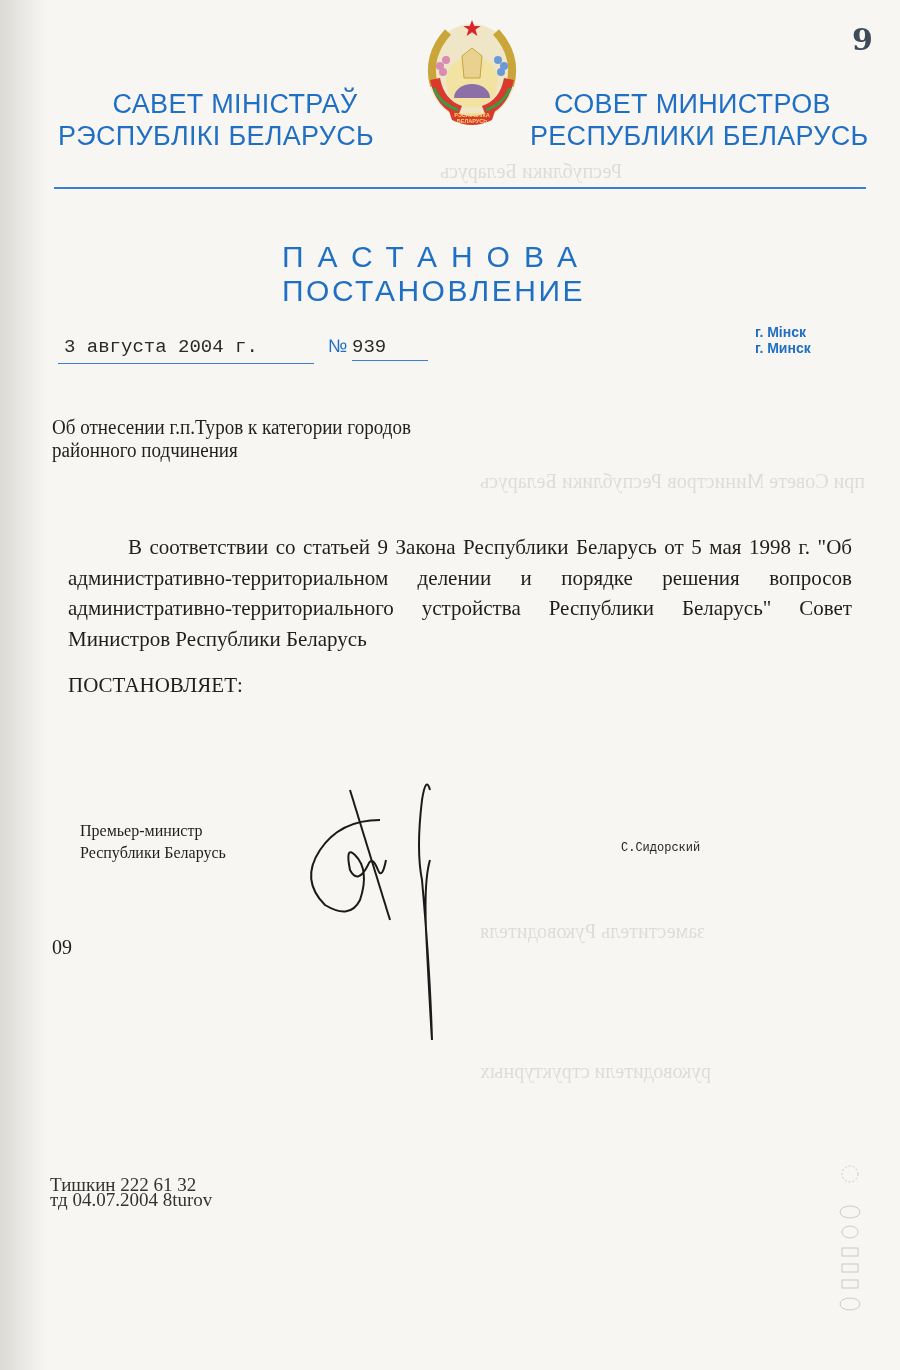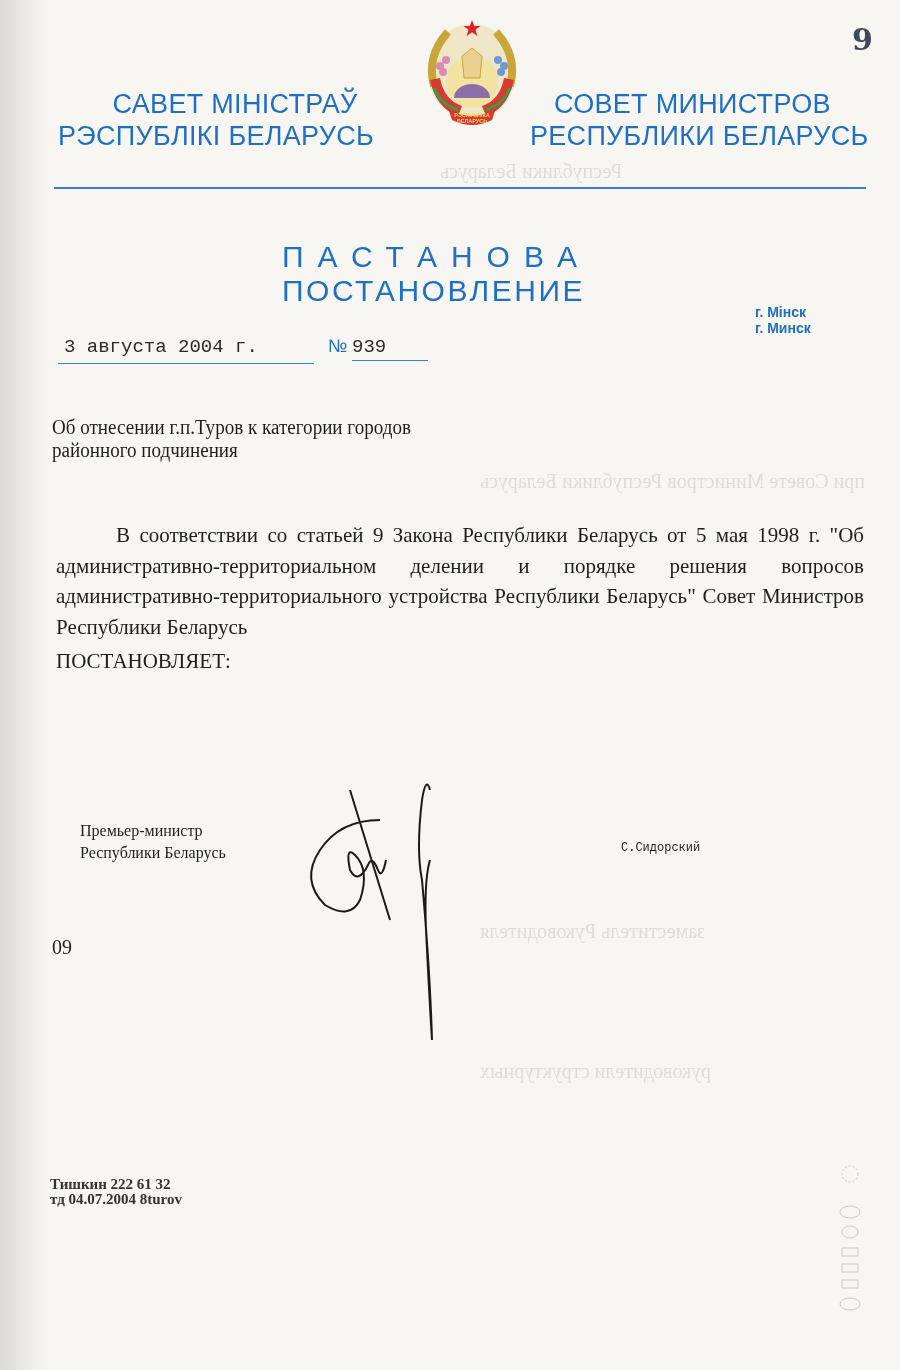--- a/index.html
+++ b/index.html
@@ -30,21 +30,21 @@
     background: #3c7fd0;
   }
   .doctype {
     position: absolute; left: 282px; top: 240px;
     font-family: "Liberation Sans", sans-serif; color: #1f6fc4;
     font-size: 30px; line-height: 34px;
   }
   .doctype-be { letter-spacing: 14px; }
   .doctype-ru { letter-spacing: 2.5px; }
   .city {
-    position: absolute; left: 755px; top: 304px;
+    position: absolute; left: 755px; top: 324px;
     font-family: "Liberation Sans", sans-serif; font-weight: bold;
     color: #1f6fc4; font-size: 14px; line-height: 16px;
   }
   .date-row {
     position: absolute; left: 58px; top: 336px;
     font-family: "Liberation Mono", monospace; font-size: 19px; color: #2a2a2a;
   }
   .date-field {
     position: absolute; left: 0; top: 0; width: 250px;
     border-bottom: 1.5px solid #3c7fd0; padding-left: 6px; padding-bottom: 5px;
@@ -58,37 +58,37 @@
     border-bottom: 1.5px solid #3c7fd0; padding-bottom: 2px;
   }
   .subject {
     position: absolute; left: 52px; top: 416px; width: 560px;
     font-size: 20.5px; line-height: 23px; transform: scaleX(0.93); transform-origin: left;
   }
   .body-text {
     position: absolute; left: 52px; top: 516px; width: 816px;
     font-size: 21px; line-height: 30.5px; text-align: justify;
   }
-  .body-text p { margin: 4px; text-indent: 60px; }
+  .body-text p { margin: 16px; text-indent: 60px; }
   .body-text p.noindent { text-indent: 0; }
   .signer-title {
     position: absolute; left: 52px; top: 820px;
     font-size: 16px; line-height: 22px; margin-left: 28px;
   }
   .signature { position: absolute; left: 290px; top: 770px; width: 150px; height: 280px; }
   .signer-name {
     position: absolute; left: 621px; top: 841px;
     font-family: "Liberation Mono", monospace; font-size: 12px;
   }
   .reg-code {
     position: absolute; left: 52px; top: 936px; font-size: 20px;
   }
   .footer-note {
     position: absolute; left: 50px; top: 1177px;
-    font-size: 15px; line-height: 15px; color: #333; font-weight: bold;
+    font-size: 19px; line-height: 15px; color: #333;
   }
   .side-stamp {
     position: absolute; left: 830px; top: 1160px; width: 40px; height: 190px; opacity: 0.35;
   }
   .bleed {
     position: absolute; font-family: "Liberation Serif", serif; color: #c9c8c4;
     font-size: 20px; transform: scaleX(-1); white-space: nowrap; opacity: 0.55;
   }
 </style>
 </head>

